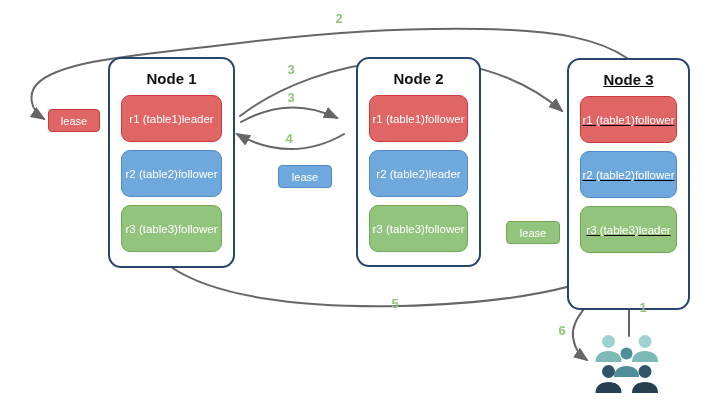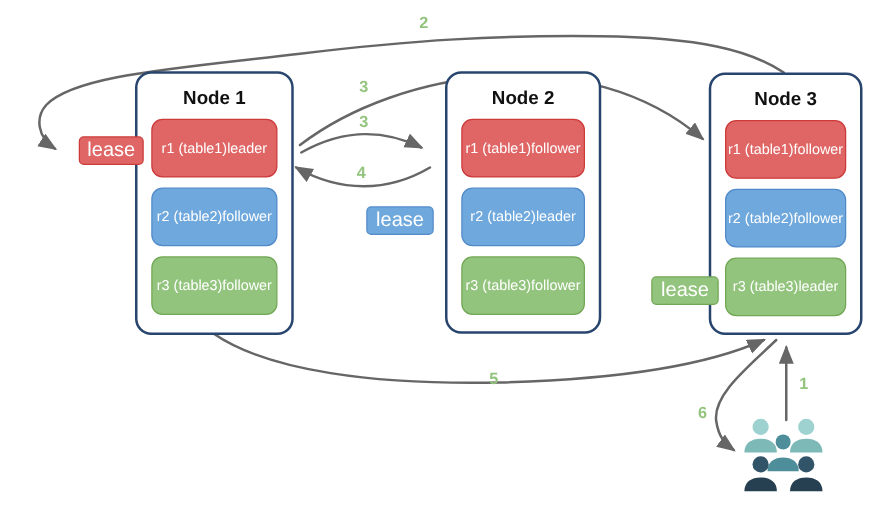--- a/index.html
+++ b/index.html
@@ -18,22 +18,22 @@
   }
   .rep{
     margin:0 11px 8px 11px;height:47px;border-radius:9px;border:1.5px solid;
     display:flex;flex-direction:row;align-items:center;justify-content:center;
     color:#fff;font-size:11.5px;line-height:14px;text-align:center;box-sizing:border-box;
   }
   .rep.red{background:var(--red-fill,#E06666);border-color:var(--red-border,#CC3A3A);}
   .rep.blue{background:var(--blue-fill,#6FA8DC);border-color:var(--blue-border,#528AC9);}
   .rep.green{background:var(--green-fill,#93C47D);border-color:var(--green-border,#71A754);}
   .lease{
-    position:absolute;border-radius:4px;border:1.5px solid;color:#fff;font-size:16px;
-    display:flex;align-items:center;justify-content:center;box-sizing:border-box;margin-left:15px;
+    position:absolute;border-radius:4px;border:1.5px solid;color:#fff;font-size:11px;
+    display:flex;align-items:center;justify-content:center;box-sizing:border-box;
   }
   .lease.red{left:48px;top:109px;width:52px;height:23px;background:var(--red-fill,#E06666);border-color:var(--red-border,#CC3A3A);}
   .lease.blue{left:278px;top:165px;width:54px;height:23px;background:var(--blue-fill,#6FA8DC);border-color:var(--blue-border,#528AC9);}
   .lease.green{left:506px;top:221px;width:54px;height:23px;background:var(--green-fill,#93C47D);border-color:var(--green-border,#71A754);}
   .step{
     position:absolute;transform:translate(-50%,-50%);
     font-weight:bold;font-size:13px;color:var(--step-label,#93C47D);
   }
 </style>
 </head>
@@ -99,21 +99,21 @@
     <div class="rep blue">
       <span>r2 (table2)</span>
       <span>leader</span>
     </div>
     <div class="rep green">
       <span>r3 (table3)</span>
       <span>follower</span>
     </div>
   </div>
 
-  <div class="node" style="left:567px;top:58px;width:123px;height:210px;">
+  <div class="node" style="left:567px;top:58px;width:123px;height:252px;text-decoration:underline;">
     <div class="node-title">Node 3</div>
     <div class="rep red">
       <span>r1 (table1)</span>
       <span>follower</span>
     </div>
     <div class="rep blue">
       <span>r2 (table2)</span>
       <span>follower</span>
     </div>
     <div class="rep green">

